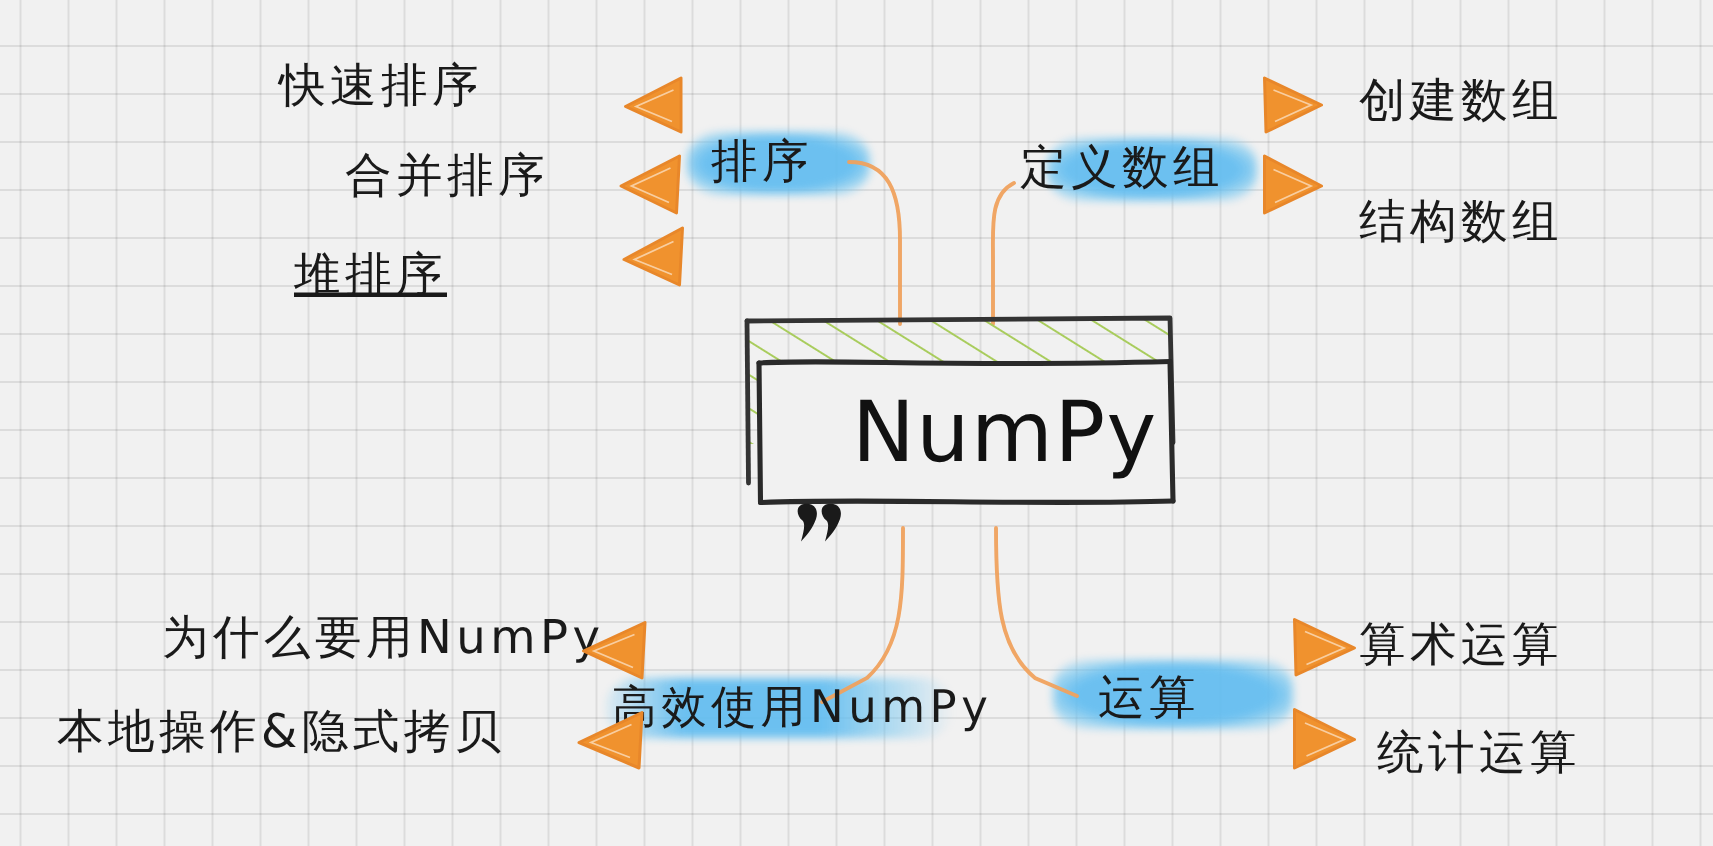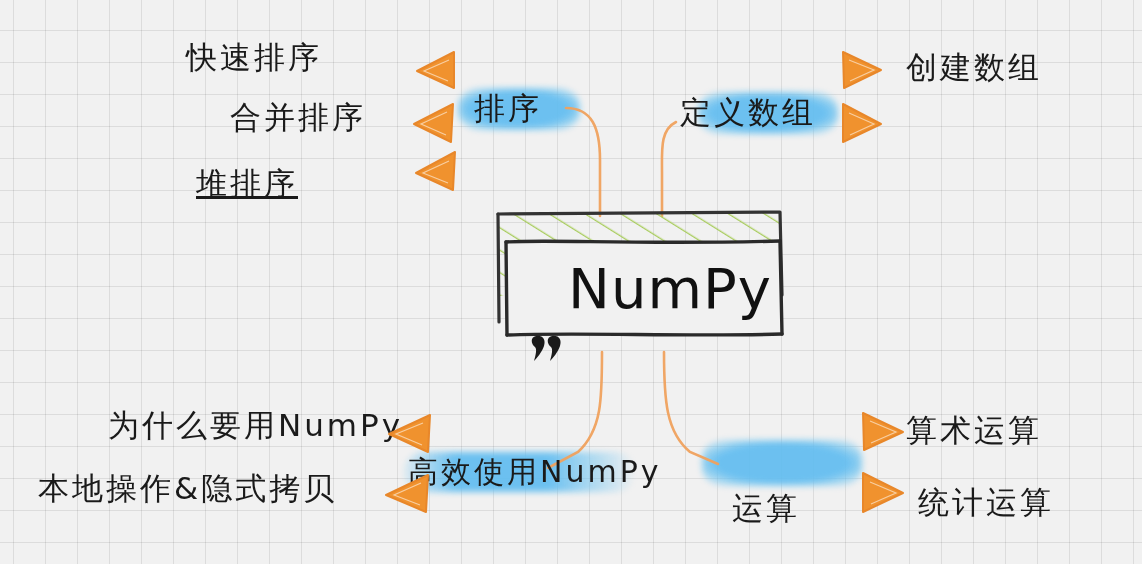--- a/index.html
+++ b/index.html
@@ -106,20 +106,21 @@
   </svg>
   <svg class="arrow" style="left:412px;top:148px;" width="48" height="46" viewBox="0 0 48 46" xmlns="http://www.w3.org/2000/svg">
     <path d="M43,4 L41,42 L4,25 Z" fill="#f0922e" stroke="#e8872a" stroke-width="2" stroke-linejoin="round"></path>
     <path d="M37,13 L11,25 L36,35" fill="none" stroke="#ffffff" stroke-width="1.2" opacity=".55"></path>
   </svg>
 
   <div class="hl hl-blue" style="left:698px;top:92px;width:140px;height:42px;"></div>
   <div class="node branch on-top" style="left:680px;top:97px;">定义数组</div>
 
   <div class="node leaf" style="left:906px;top:52px;">创建数组</div>
+  <div class="node leaf" style="left:906px;top:133px;">结构数组</div>
 
   <svg class="arrow" style="left:838px;top:48px;" width="48" height="44" viewBox="0 0 48 44" xmlns="http://www.w3.org/2000/svg">
     <path d="M5,4 L6,40 L43,22 Z" fill="#f0922e" stroke="#e8872a" stroke-width="2" stroke-linejoin="round"></path>
     <path d="M11,12 L36,22 L12,33" fill="none" stroke="#ffffff" stroke-width="1.2" opacity=".55"></path>
   </svg>
   <svg class="arrow" style="left:838px;top:100px;" width="48" height="46" viewBox="0 0 48 46" xmlns="http://www.w3.org/2000/svg">
     <path d="M5,4 L5,42 L43,24 Z" fill="#f0922e" stroke="#e8872a" stroke-width="2" stroke-linejoin="round"></path>
     <path d="M11,13 L36,24 L12,35" fill="none" stroke="#ffffff" stroke-width="1.2" opacity=".55"></path>
   </svg>
 
@@ -163,21 +164,21 @@
   <svg class="arrow" style="left:384px;top:412px;" width="52" height="44" viewBox="0 0 52 44" xmlns="http://www.w3.org/2000/svg">
     <path d="M46,3 L44,40 L5,22 Z" fill="#f0922e" stroke="#e8872a" stroke-width="2" stroke-linejoin="round"></path>
     <path d="M39,11 L12,22 L38,33" fill="none" stroke="#ffffff" stroke-width="1.2" opacity=".55"></path>
   </svg>
   <svg class="arrow" style="left:382px;top:472px;" width="52" height="44" viewBox="0 0 52 44" xmlns="http://www.w3.org/2000/svg">
     <path d="M46,3 L44,40 L4,23 Z" fill="#f0922e" stroke="#e8872a" stroke-width="2" stroke-linejoin="round"></path>
     <path d="M39,11 L12,23 L38,33" fill="none" stroke="#ffffff" stroke-width="1.2" opacity=".55"></path>
   </svg>
 
   <div class="hl hl-blue" style="left:702px;top:440px;width:160px;height:46px;"></div>
-  <div class="node branch on-top" style="left:732px;top:450px;margin-top:43px;">运算</div>
+  <div class="node branch on-top" style="left:732px;top:450px;">运算</div>
 
   <div class="node leaf" style="left:918px;top:487px;">统计运算</div>
   <div class="node leaf" style="left:906px;top:415px;">算术运算</div>
 
   <svg class="arrow" style="left:858px;top:410px;" width="50" height="44" viewBox="0 0 50 44" xmlns="http://www.w3.org/2000/svg">
     <path d="M5,3 L6,40 L45,22 Z" fill="#f0922e" stroke="#e8872a" stroke-width="2" stroke-linejoin="round"></path>
     <path d="M12,11 L38,22 L13,33" fill="none" stroke="#ffffff" stroke-width="1.2" opacity=".55"></path>
   </svg>
   <svg class="arrow" style="left:858px;top:470px;" width="50" height="46" viewBox="0 0 50 46" xmlns="http://www.w3.org/2000/svg">
     <path d="M5,3 L5,42 L45,23 Z" fill="#f0922e" stroke="#e8872a" stroke-width="2" stroke-linejoin="round"></path>

